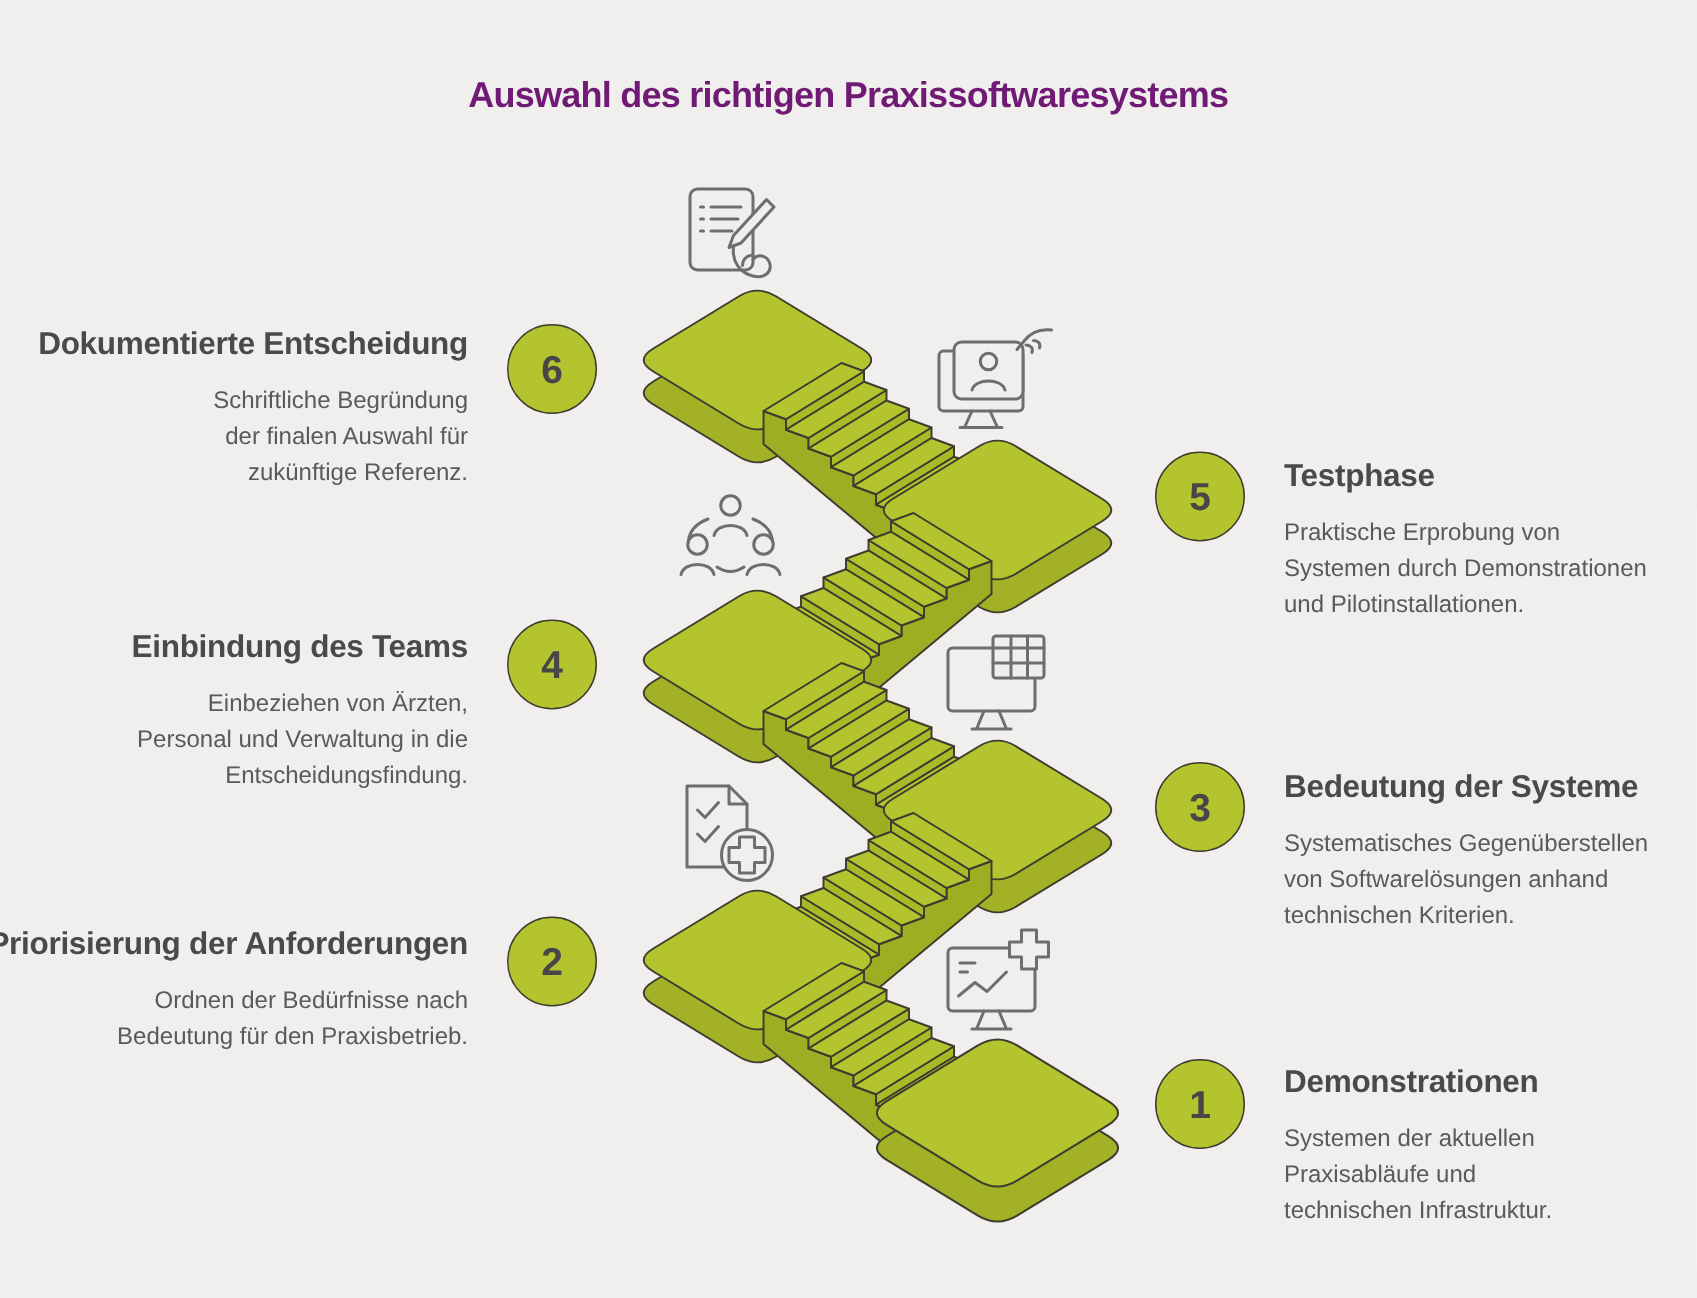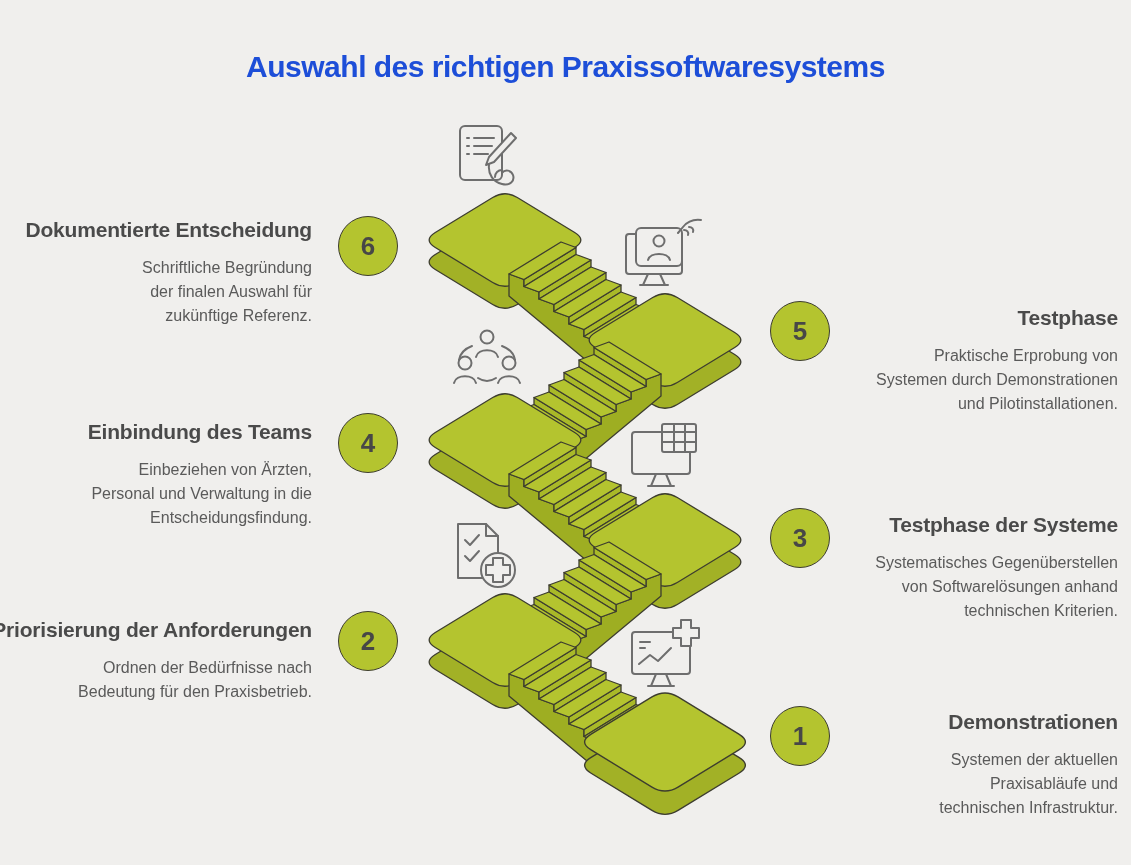--- a/index.html
+++ b/index.html
@@ -4,26 +4,26 @@
 <style>
   html,body { margin:0; padding:0; }
   .page {
     position:relative; width:1131px; height:865px;
     background:#f0efed; overflow:hidden;
     font-family:"Liberation Sans", sans-serif;
     color:#4b4b4b;
   }
   .page-title {
     position:absolute; top:50px; left:0; width:1131px;
-    text-align:center; font-size:30px; font-weight:700;
-    letter-spacing:-0.5px; color:#1d4ed8;
+    text-align:center; font-size:24px; font-weight:700;
+    letter-spacing:-0.5px; color:#701a75;
   }
   .step { position:absolute; }
   .step-left  { right:819px; width:330px; text-align:right; }
-  .step-right { left:856px;  width:262px; text-align:right; }
+  .step-right { left:856px;  width:262px; text-align:left; }
   .step-title { font-size:21px; font-weight:700; color:#4a4a4a; letter-spacing:-0.2px; }
   .step-desc  {
     margin-top:14px; font-size:16px; line-height:1.5;
     color:#5a5a5a; white-space:pre-line;
   }
   .badge {
     position:absolute; width:60px; height:60px; box-sizing:border-box;
     border-radius:50%; background:#b4c42f; border:1.7px solid #3d3d2f;
     display:flex; align-items:center; justify-content:center;
     font-size:26px; font-weight:700; color:#474747;
@@ -192,21 +192,21 @@
     <div class="step-title">Einbindung des Teams</div>
     <div class="step-desc">Einbeziehen von Ärzten,
 Personal und Verwaltung in die
 Entscheidungsfindung.</div>
   </div>
   <div class="badge" style="left:338px;top:413px">
     <span>4</span>
   </div>
 
   <div class="step step-right" style="top:513px">
-    <div class="step-title">Testphase der Systeme</div>
+    <div class="step-title">Bedeutung der Systeme</div>
     <div class="step-desc">Systematisches Gegenüberstellen
 von Softwarelösungen anhand
 technischen Kriterien.</div>
   </div>
   <div class="badge" style="left:770px;top:508px">
     <span>3</span>
   </div>
 
   <div class="step step-left" style="top:618px">
     <div class="step-title">Priorisierung der Anforderungen</div>

